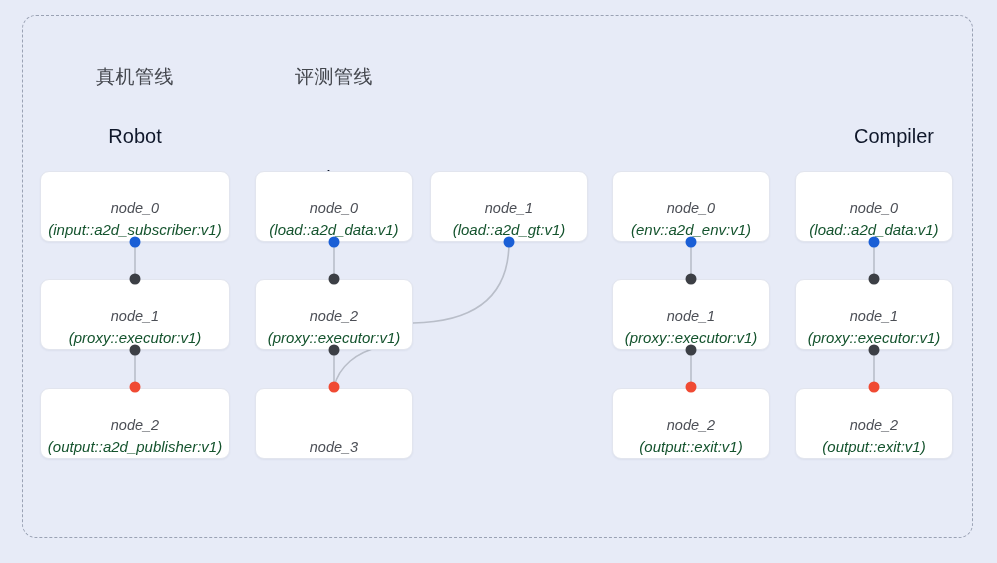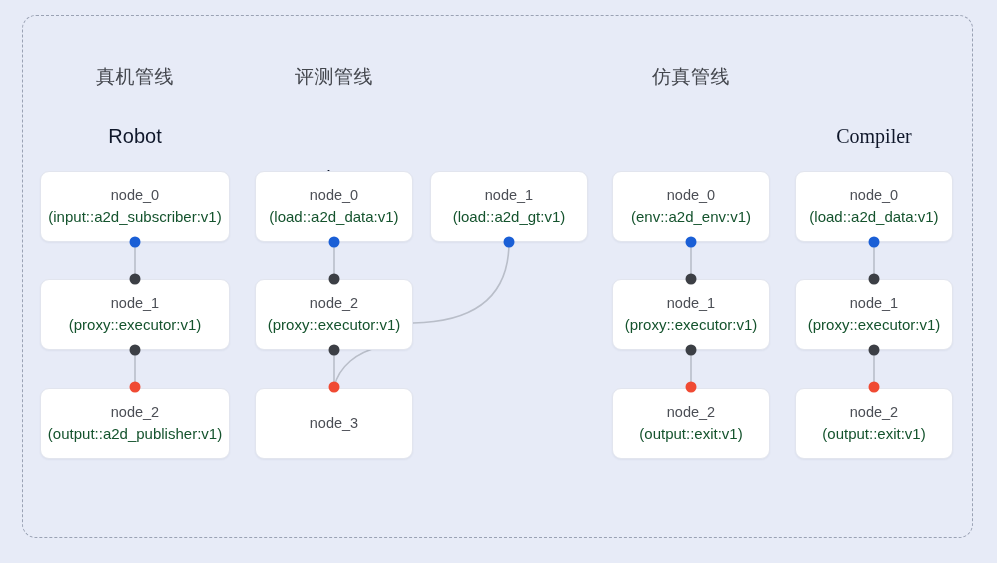--- a/index.html
+++ b/index.html
@@ -56,22 +56,23 @@
   .node {
     position: absolute;
     box-sizing: border-box;
     background: #ffffff;
     border: 1px solid #e2e5ee;
     border-radius: 9px;
     box-shadow: 0 1px 2px rgba(40, 50, 80, 0.06);
     display: flex;
     flex-direction: column;
     align-items: center;
-    justify-content: center;
+    justify-content: flex-end;
     text-align: center;
+    font-style: italic;
   }
   .node-name {
     font-size: 14.5px;
     color: #4b4e55;
     line-height: 1.45;
   }
   .node-kind {
     font-size: 15px;
     color: #14532d;
     line-height: 1.45;
@@ -162,42 +163,41 @@
     <div class="node-kind">(proxy::executor:v1)</div>
   </div>
   <div class="port port-in" style="left:334px; top:279px;"></div>
   <div class="port port-in" style="left:334px; top:350px;"></div>
 
   <div class="node" style="left:255px; top:388px; width:158px; height:71px;">
     <div class="node-name">node_3</div>
   </div>
   <div class="port port-term" style="left:334px; top:387px;"></div>
 
-  <div class="col-title" style="left:601px; top:64px; width:180px;">仿真管线</div>
 
   <div class="node" style="left:612px; top:171px; width:158px; height:71px;">
     <div class="node-name">node_0</div>
     <div class="node-kind">(env::a2d_env:v1)</div>
   </div>
   <div class="port port-out" style="left:691px; top:242px;"></div>
 
   <div class="node" style="left:612px; top:279px; width:158px; height:71px;">
     <div class="node-name">node_1</div>
     <div class="node-kind">(proxy::executor:v1)</div>
   </div>
   <div class="port port-in" style="left:691px; top:279px;"></div>
   <div class="port port-in" style="left:691px; top:350px;"></div>
 
   <div class="node" style="left:612px; top:388px; width:158px; height:71px;">
     <div class="node-name">node_2</div>
     <div class="node-kind">(output::exit:v1)</div>
   </div>
   <div class="port port-term" style="left:691px; top:387px;"></div>
 
-  <div class="col-subtitle" style="left:784px; top:125px; width:180px;font-family:Liberation Serif, serif;">Compiler</div>
+  <div class="col-subtitle" style="left:804px; top:125px; width:180px;">Compiler</div>
 
   <div class="node" style="left:795px; top:171px; width:158px; height:71px;">
     <div class="node-name">node_0</div>
     <div class="node-kind">(load::a2d_data:v1)</div>
   </div>
   <div class="port port-out" style="left:874px; top:242px;"></div>
 
   <div class="node" style="left:795px; top:279px; width:158px; height:71px;">
     <div class="node-name">node_1</div>
     <div class="node-kind">(proxy::executor:v1)</div>

